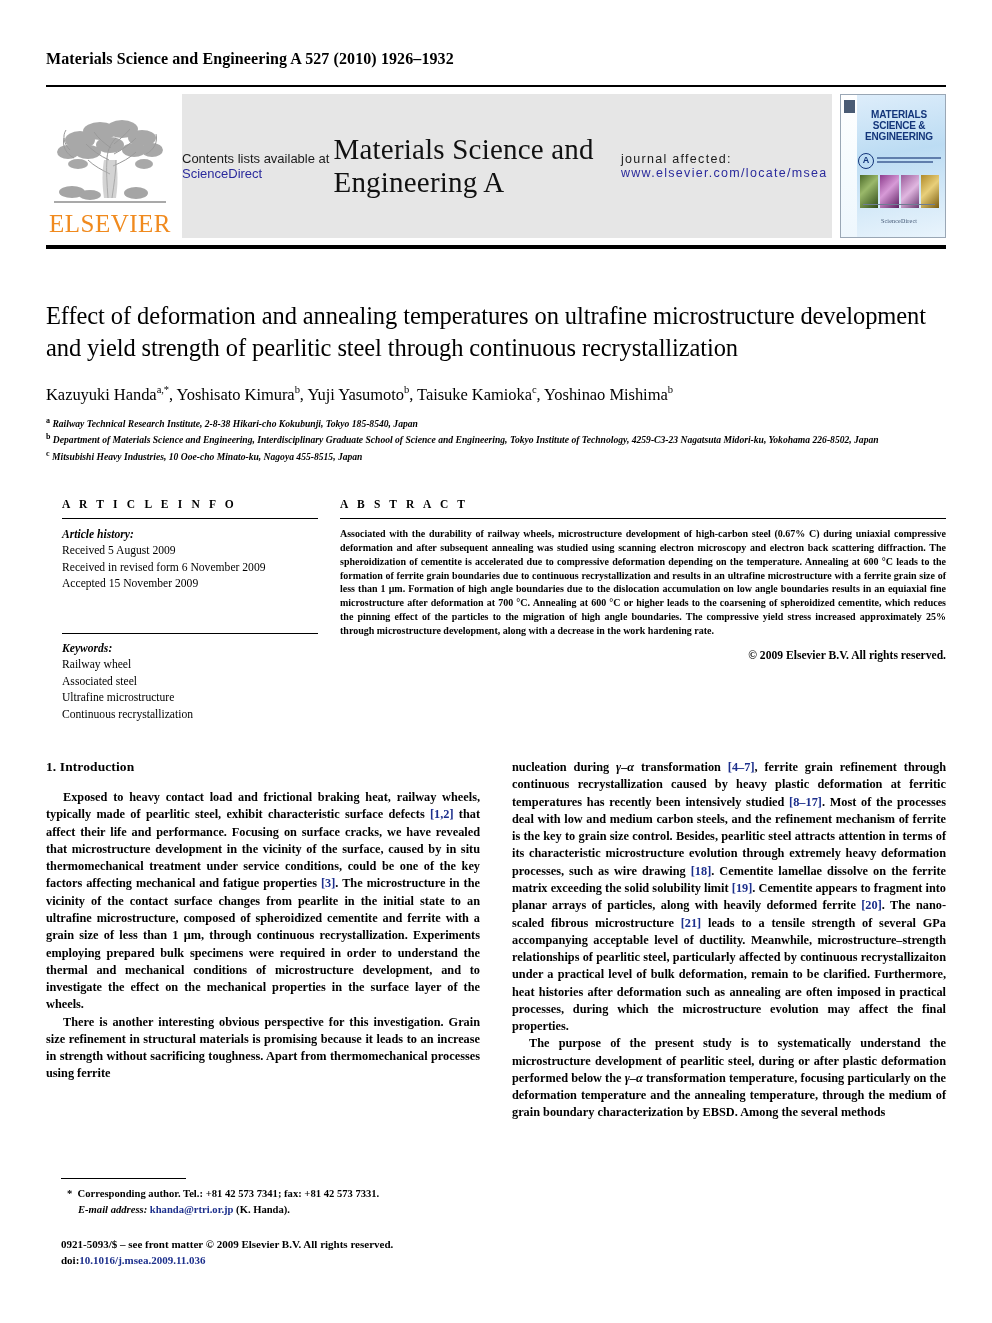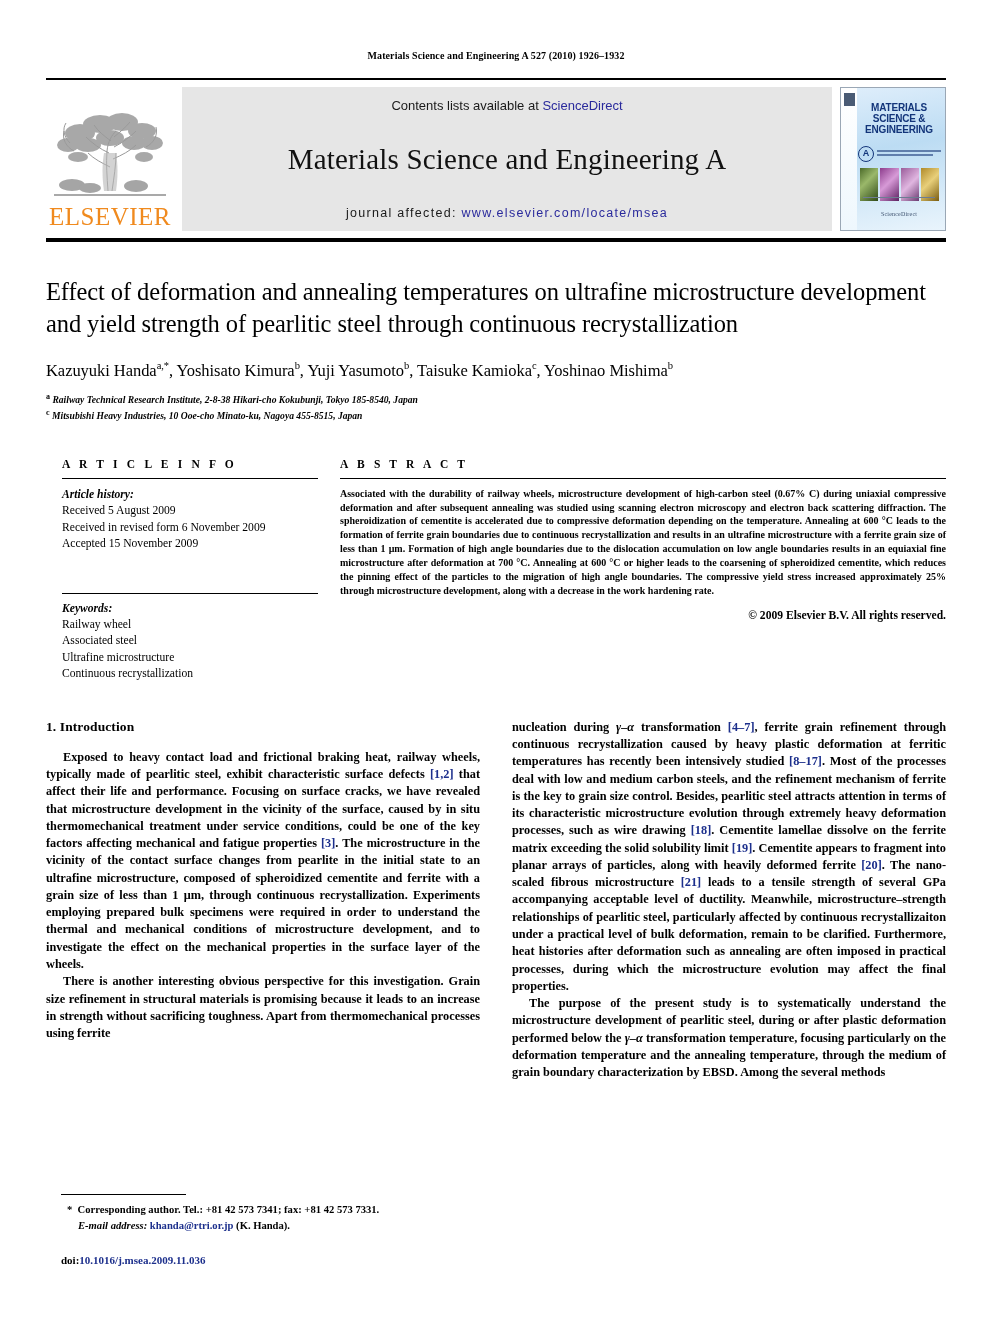--- a/index.html
+++ b/index.html
@@ -18,22 +18,21 @@
   .page {
     width: 992px;
     height: 1323px;
     position: relative;
     box-sizing: border-box;
     padding: 0 46px;
   }
 
   
   .running-head {
-    text-align: center;
-    font-size: 10px;
+    font-size: 16px;
     font-weight: bold;
     padding-top: 50px;
     letter-spacing: 0.1px;
   }
 
   
   .masthead {
     margin-top: 17px;
     border-top: 2.5px solid #000;
     padding-top: 7px;
@@ -60,21 +59,21 @@
     letter-spacing: 0.5px;
     color: #F08A1E;
     line-height: 1;
     margin-top: 1px;
     font-weight: 400;
   }
   .journal-banner {
     flex: 1 1 auto;
     background: #e6e6e6;
     display: flex;
-    flex-direction: column;
+    flex-direction: row;
     justify-content: space-between;
     align-items: center;
     padding: 11px 0 11px 0;
     min-height: 122px;
   }
   .contents-line {
     font-family: "Liberation Sans", sans-serif;
     font-size: 13px;
     color: #1a1a1a;
   }
@@ -193,21 +192,21 @@
     letter-spacing: 0.2px;
   }
 
   .masthead-rule {
     border-bottom: 4px solid #000;
     margin-top: 7px;
   }
 
   
   .title-block {
-    margin-top: 34px;
+    margin-top: 51px;
   }
   .paper-title {
     font-family: "Liberation Serif", serif;
     font-size: 24.5px;
     line-height: 1.30;
     margin: 0;
     font-weight: normal;
     letter-spacing: -0.1px;
   }
   .authors {
@@ -422,20 +421,21 @@
     </div>
   </div>
 
   <div class="masthead-rule"></div>
 
   <div class="title-block">
     <h1 class="paper-title">Effect of deformation and annealing temperatures on ultrafine microstructure development and yield strength of pearlitic steel through continuous recrystallization</h1>
     <div class="authors">Kazuyuki Handa<sup>a,*</sup>, Yoshisato Kimura<sup>b</sup>, Yuji Yasumoto<sup>b</sup>, Taisuke Kamioka<sup>c</sup>, Yoshinao Mishima<sup>b</sup></div>
     <div class="affiliations">
         <div><sup>a</sup> Railway Technical Research Institute, 2-8-38 Hikari-cho Kokubunji, Tokyo 185-8540, Japan</div>
+        <div><sup>b</sup> Department of Materials Science and Engineering, Interdisciplinary Graduate School of Science and Engineering, Tokyo Institute of Technology, 4259-C3-23 Nagatsuta Midori-ku, Yokohama 226-8502, Japan</div>
         <div><sup>c</sup> Mitsubishi Heavy Industries, 10 Ooe-cho Minato-ku, Nagoya 455-8515, Japan</div>
       </div>
   </div>
 
   <div class="info-abstract">
     <div class="col-info">
       <div class="sec-label">A R T I C L E   I N F O</div>
       <div class="hr-thin"></div>
       <div class="info-group">
         <div class="it">Article history:</div>
@@ -478,17 +478,18 @@
     <div class="foot-rule"></div>
     <div class="foot-line">
       <span>*&nbsp;&nbsp;</span><span>Corresponding author. Tel.: +81 42 573 7341; fax: +81 42 573 7331.</span>
     </div>
     <div class="foot-line" style="text-indent:0;">
       <span class="em-it">E-mail address:</span>
       <span class="foot-link">khanda@rtri.or.jp</span>
       <span>(K. Handa).</span>
     </div>
     <div class="issn-block">
+      <div>0921-5093/$ – see front matter © 2009 Elsevier B.V. All rights reserved.</div>
       <div><span>doi:</span><span class="doi-link">10.1016/j.msea.2009.11.036</span></div>
     </div>
   </div>
 
 </div>
 
 </body></html>

